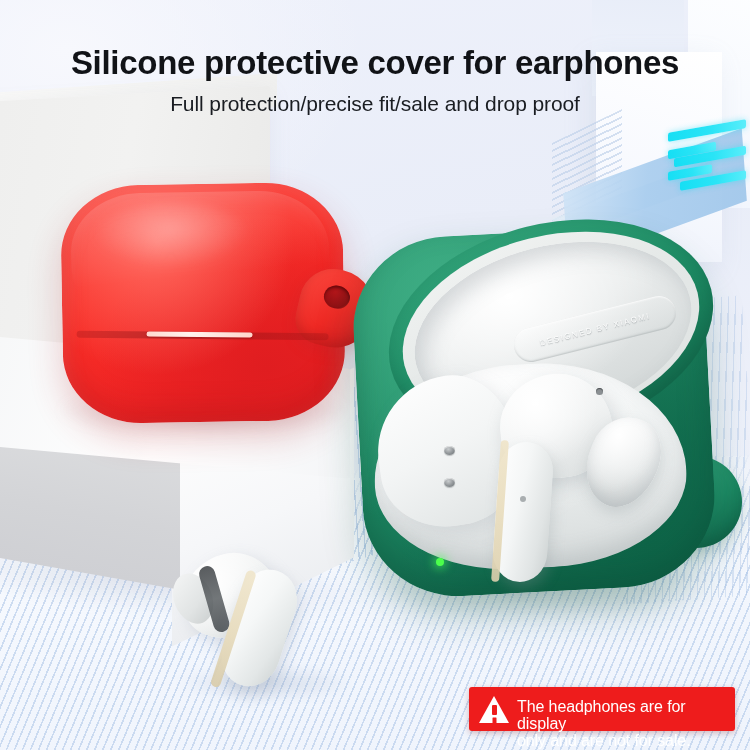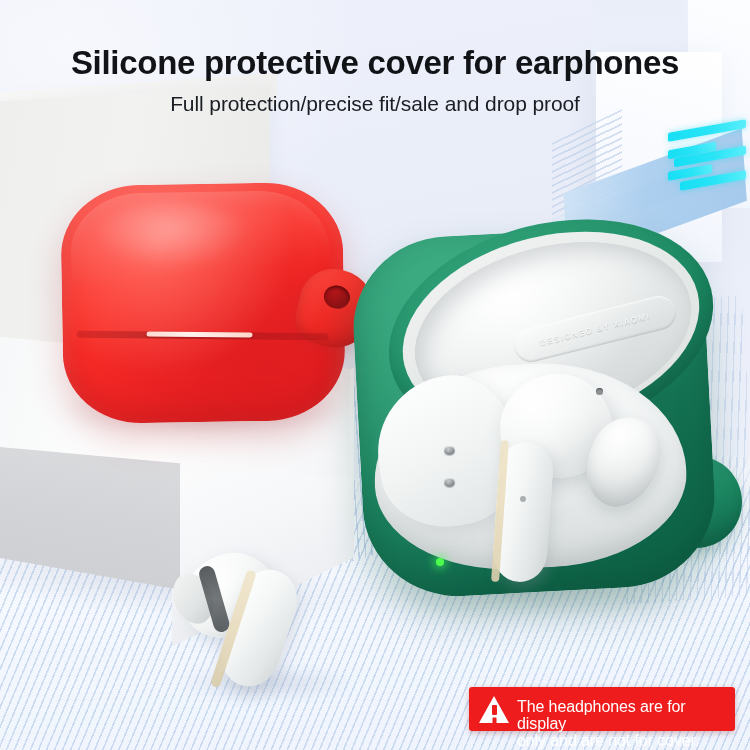--- a/index.html
+++ b/index.html
@@ -567,17 +567,17 @@
     <div class="lb-tip"></div>
     <div class="lb-ring"></div>
     <div class="lb-stem"></div>
     <div class="lb-stem-edge"></div>
   </div>
 
   <div id="warn">
     <div class="tri"></div>
     <div class="wtext">
       <div>The headphones are for display</div>
-      <div>only and are not for cover.</div>
+      <div>only and are not for sale.</div>
     </div>
   </div>
 
 </div>
 
 </body></html>

